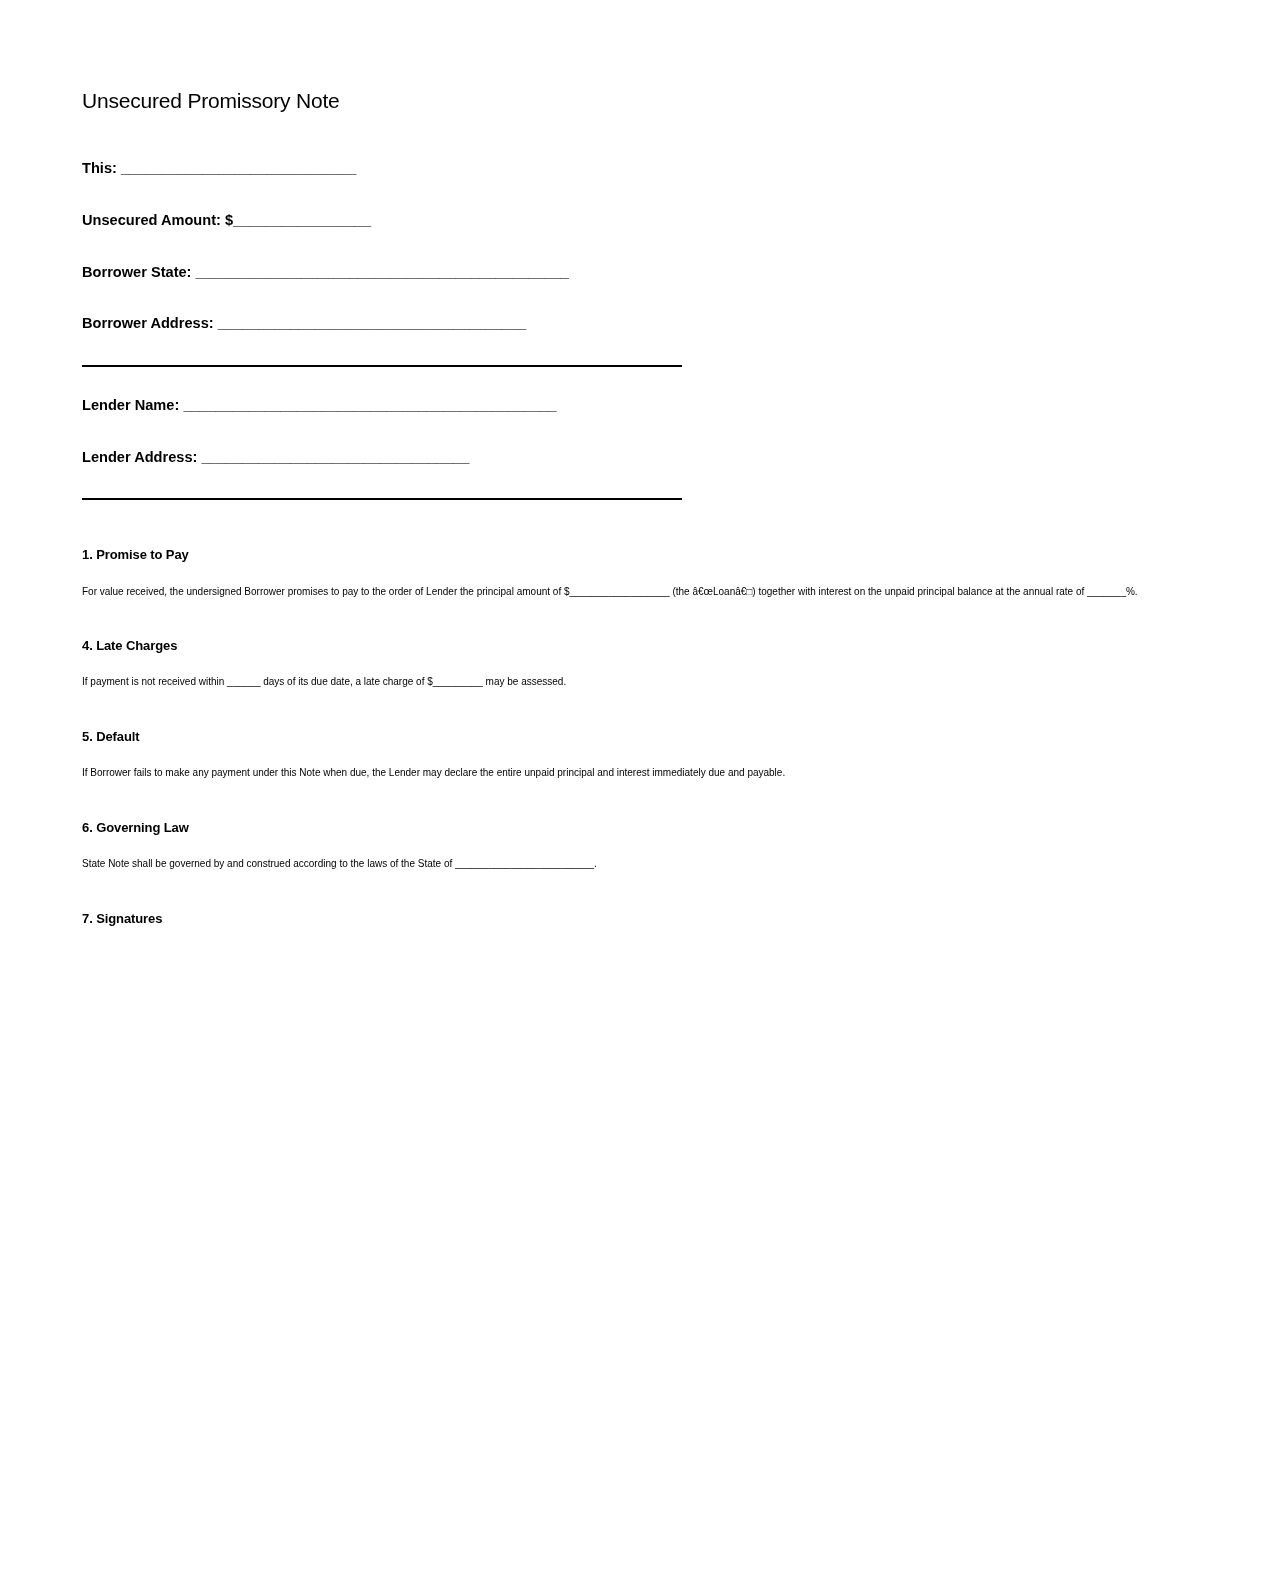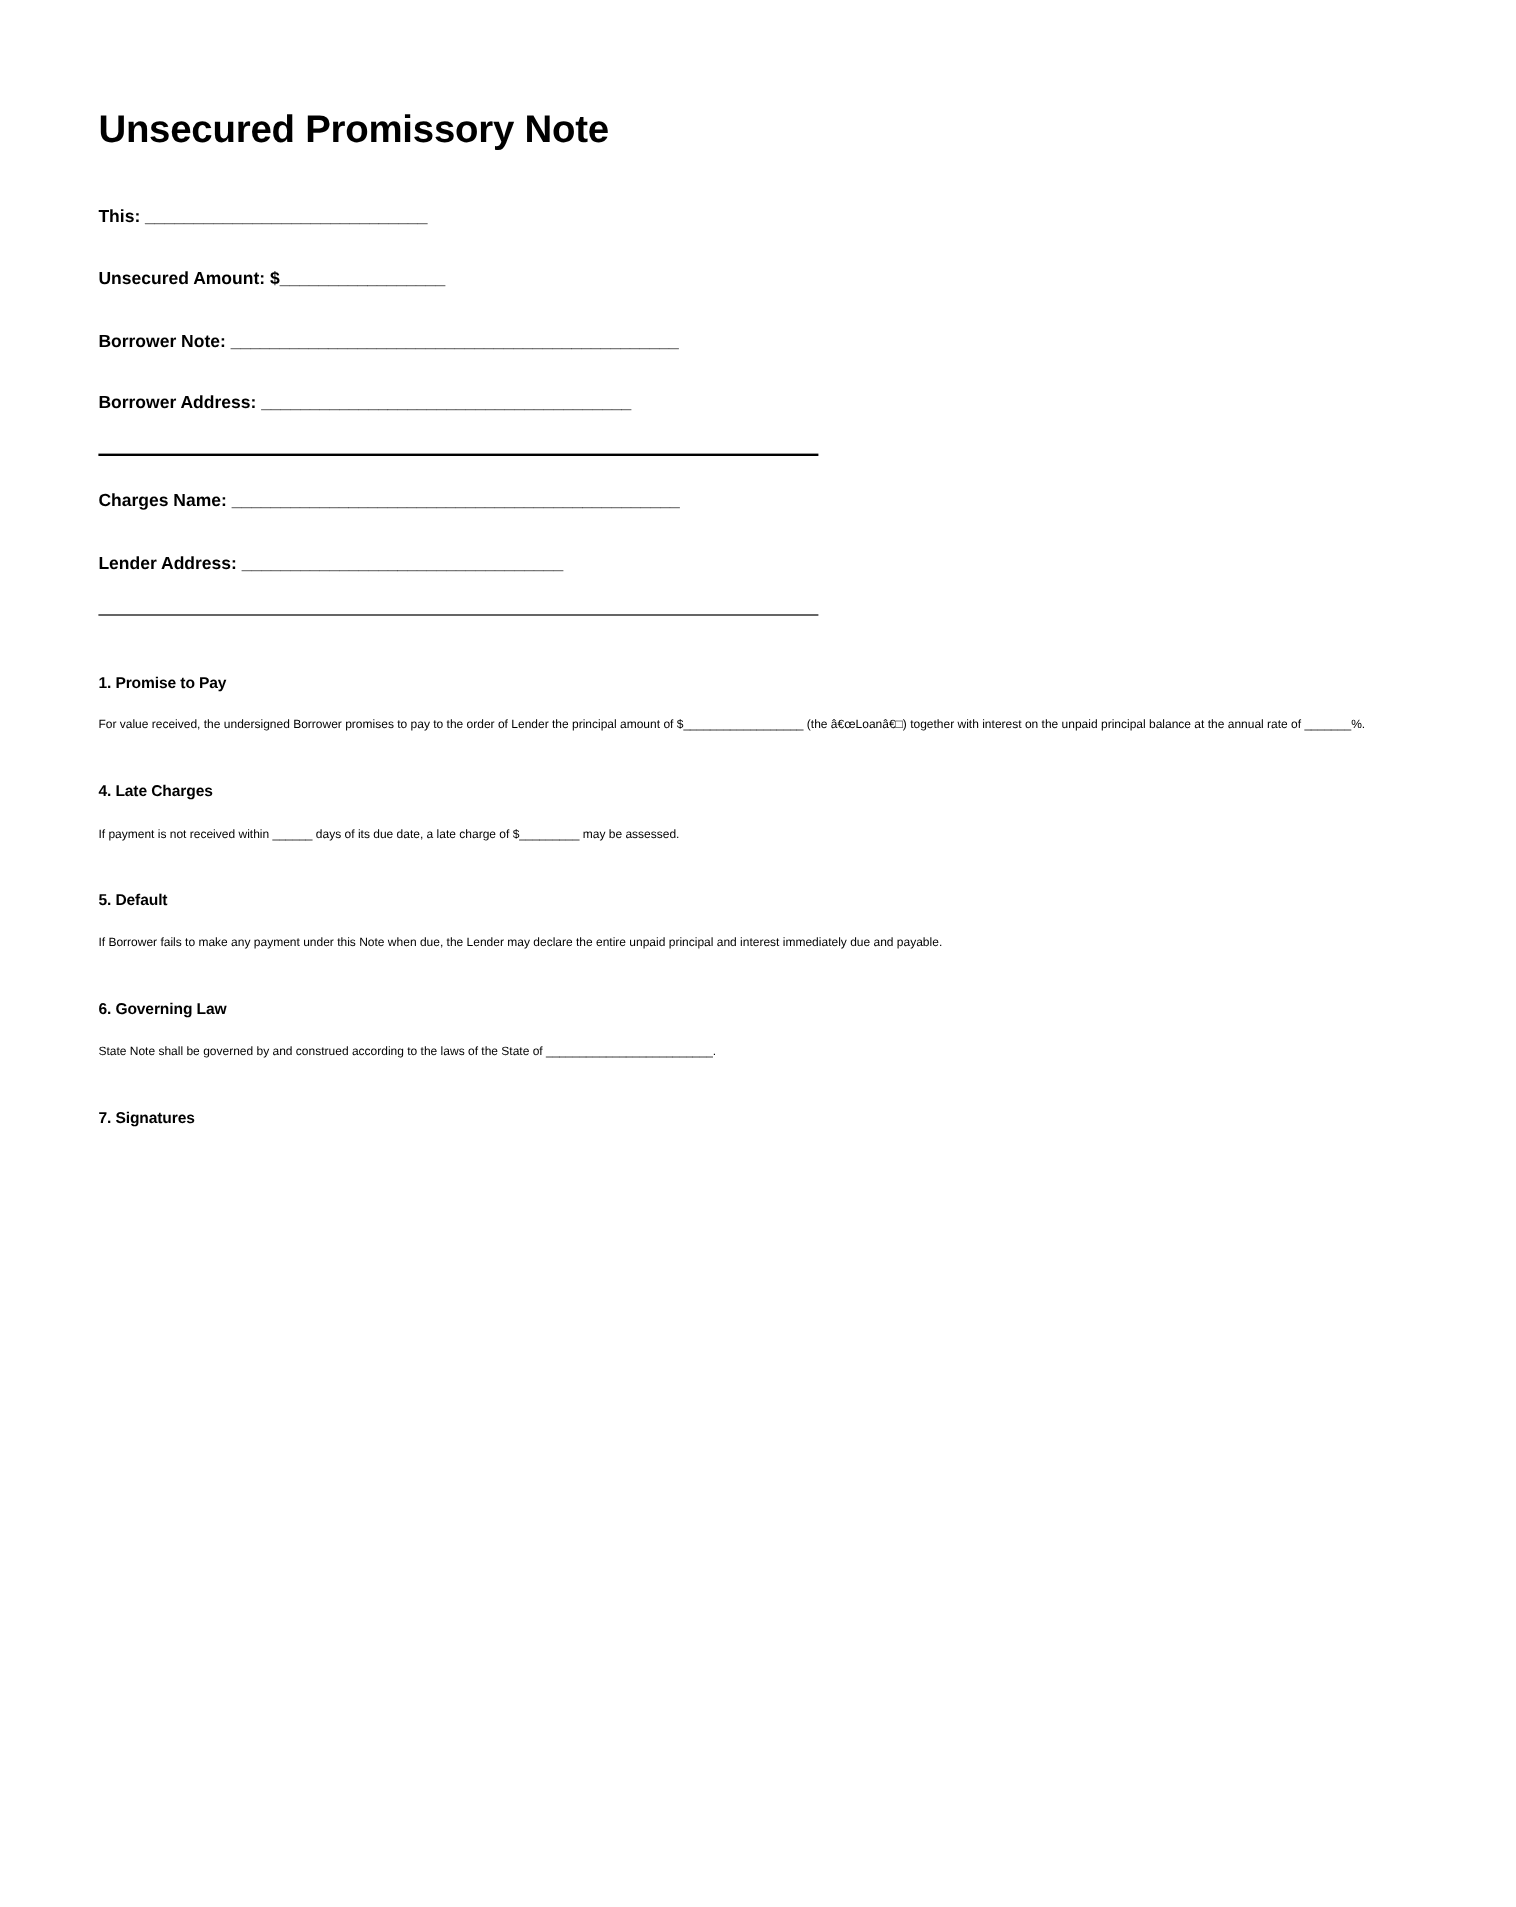--- a/index.html
+++ b/index.html
@@ -20,22 +20,22 @@
     width: 1263px;
     height: 1589px;
     background: #ffffff;
     box-sizing: border-box;
     padding: 88px 90px 0 82px;
     overflow: hidden;
   }
 
   
   .doc-title {
-    font-size: 32px;
-    font-weight: bold;
+    font-size: 21px;
+    font-weight: normal;
     line-height: 1.2;
     letter-spacing: -0.2px;
     margin: 0 0 46px 0;
   }
 
   
   .field-row {
     font-size: 14.6px;
     line-height: 1.35;
     margin: 0 0 32px 0;
@@ -104,32 +104,32 @@
 
   <div class="field-row">
     <span class="field-label">This:</span><span class="blank"> _____________________________</span>
   </div>
 
   <div class="field-row">
     <span class="field-label">Unsecured Amount:</span><span class="blank"> $_________________</span>
   </div>
 
   <div class="field-row">
-    <span class="field-label">Borrower Note:</span><span class="blank"> ______________________________________________</span>
+    <span class="field-label">Borrower State:</span><span class="blank"> ______________________________________________</span>
   </div>
 
   <div class="field-row tight">
     <span class="field-label">Borrower Address:</span><span class="blank"> ______________________________________</span>
   </div>
   <div class="cont-line borrower">
     <span class="rule"></span>
   </div>
 
   <div class="field-row">
-    <span class="field-label">Charges Name:</span><span class="blank"> ______________________________________________</span>
+    <span class="field-label">Lender Name:</span><span class="blank"> ______________________________________________</span>
   </div>
 
   <div class="field-row tight">
     <span class="field-label">Lender Address:</span><span class="blank"> _________________________________</span>
   </div>
   <div class="cont-line lender">
     <span class="rule"></span>
   </div>
 
   <div class="spacer-before-s1"></div>

